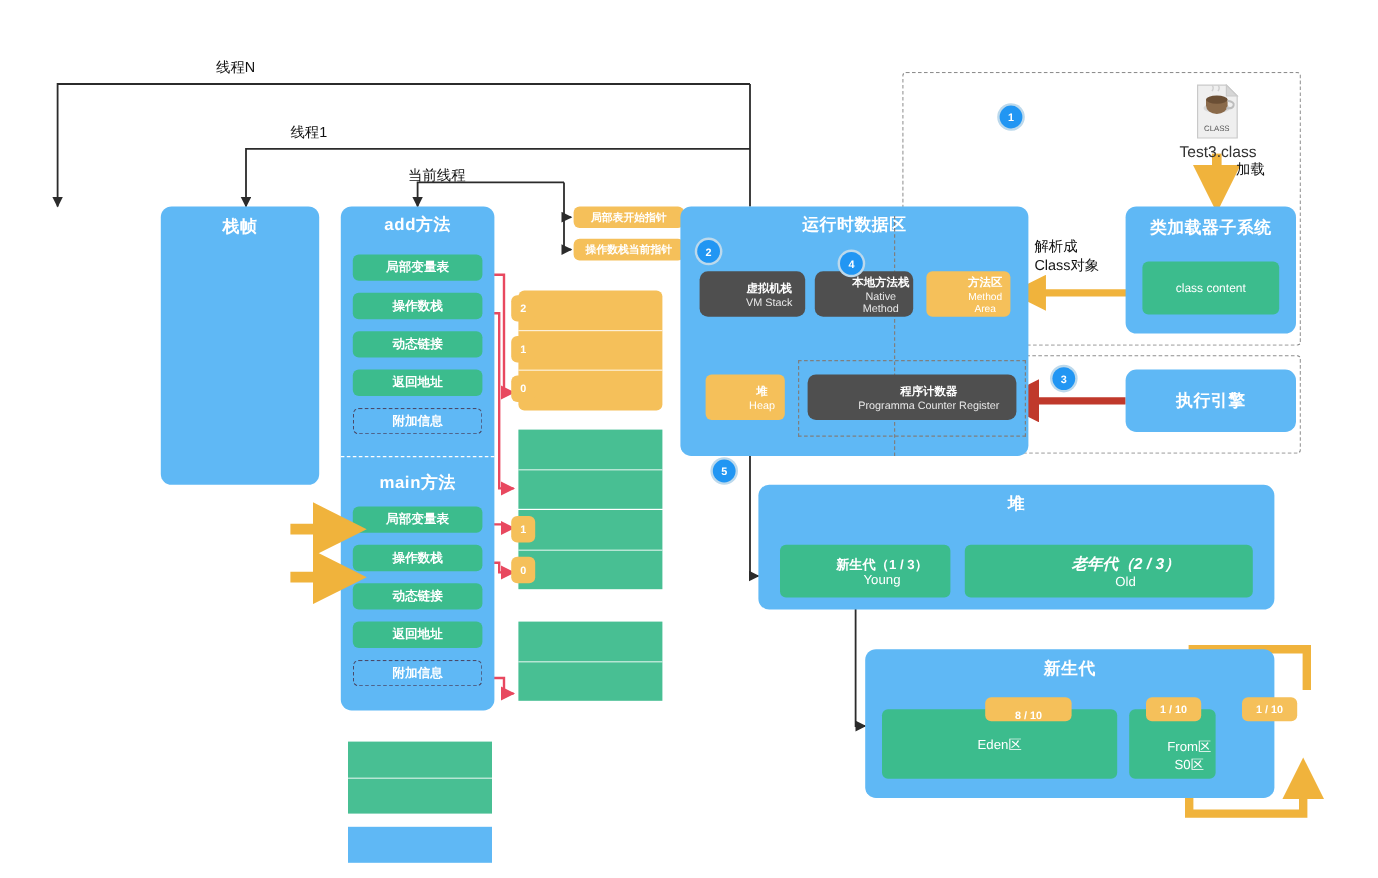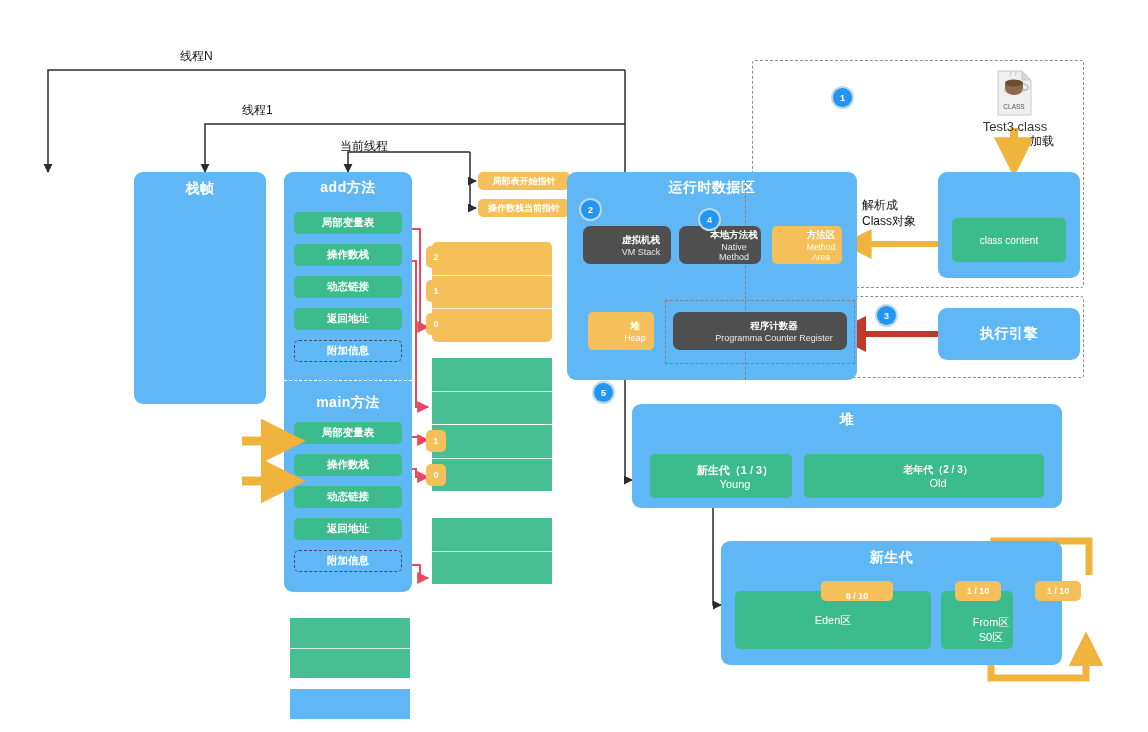--- a/index.html
+++ b/index.html
@@ -324,20 +324,23 @@
   <div class="abs badge" style="left:833px;top:88px;">
     <span>1</span>
   </div>
 
   <div class="abs note" style="left:862px;top:197px;">
     <div>解析成</div>
     <div>Class对象</div>
   </div>
 
   <div class="abs blue" style="left:938px;top:172px;width:142px;height:106px;">
+    <div class="ctr" style="height:36px;">
+      <span class="title-w">类加载器子系统</span>
+    </div>
     <div class="abs green ctr" style="left:14px;top:46px;width:114px;height:44px;">
       <span style="font-size:10px;color:#fff;">class content</span>
     </div>
   </div>
 
   <div class="abs blue ctr" style="left:938px;top:308px;width:142px;height:52px;">
     <span class="title-w">执行引擎</span>
   </div>
   <div class="abs badge" style="left:877px;top:306px;">
     <span>3</span>
@@ -345,21 +348,21 @@
 
   <div class="abs blue" style="left:632px;top:404px;width:430px;height:104px;">
     <div class="ctr" style="height:32px;">
       <span class="title-w">堆</span>
     </div>
     <div class="abs green ctr col" style="left:18px;top:50px;width:142px;height:44px;">
       <span style="font-size:11px;color:#fff;font-weight:bold;">新生代（1 / 3）</span>
       <span style="font-size:11px;color:#fff;">Young</span>
     </div>
     <div class="abs green ctr col" style="left:172px;top:50px;width:240px;height:44px;">
-      <span style="font-size:10px;color:#fff;font-weight:bold;">老年代（2 / 3）</span>
+      <span style="font-size:13px;color:#fff;font-weight:bold;font-style:italic;">老年代（2 / 3）</span>
       <span style="font-size:11px;color:#fff;">Old</span>
     </div>
   </div>
 
   <div class="abs blue" style="left:721px;top:541px;width:341px;height:124px;">
     <div class="ctr" style="height:34px;">
       <span class="title-w">新生代</span>
     </div>
 
     <div class="abs green ctr" style="left:14px;top:50px;width:196px;height:58px;">

